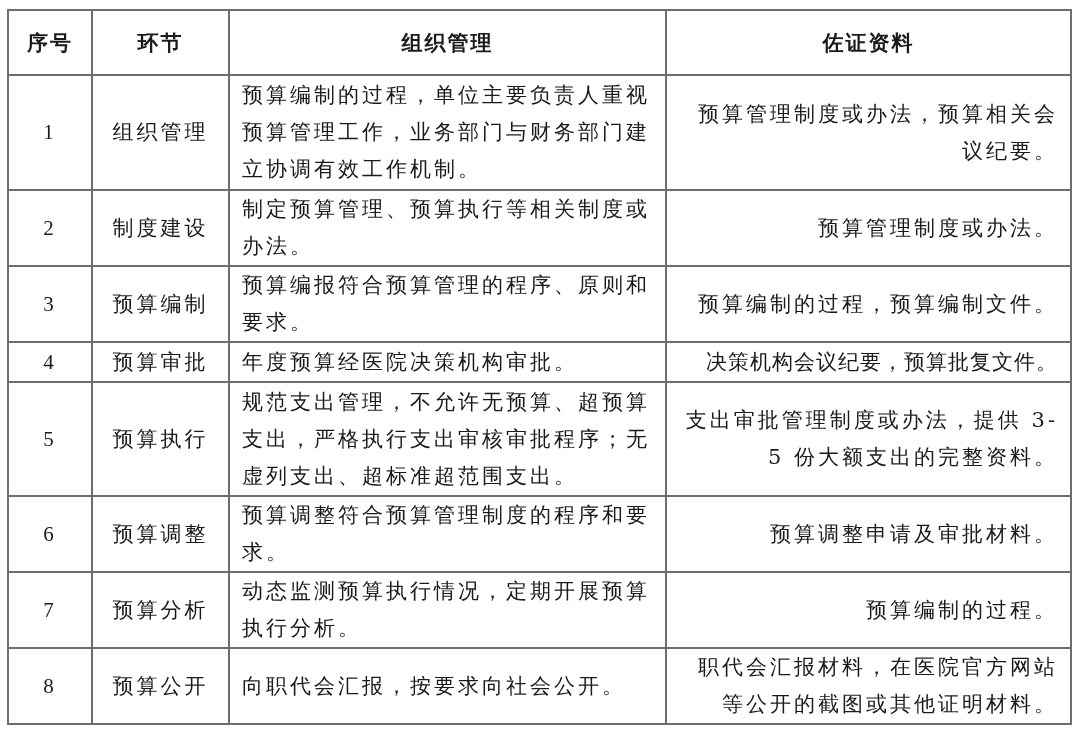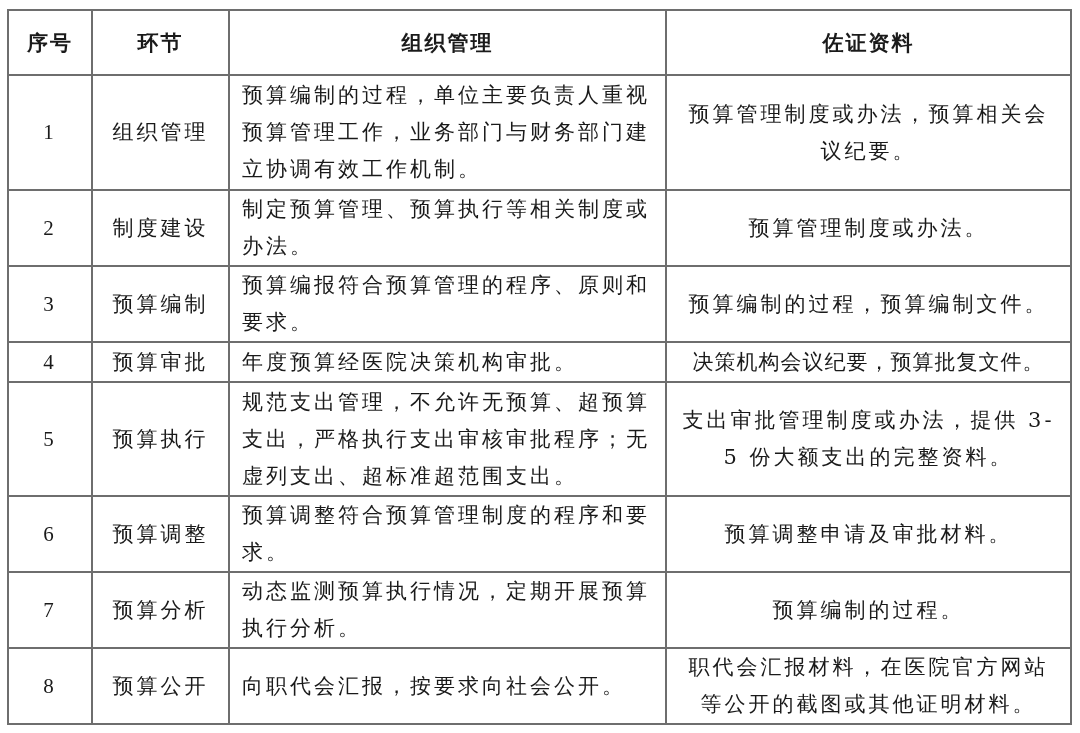--- a/index.html
+++ b/index.html
@@ -14,21 +14,21 @@
     padding: 0 12px;
     font-size: 21px;
     line-height: 37px;
     letter-spacing: 3px;
     vertical-align: middle;
   }
   table.grid th { font-weight: bold; text-align: center; height: 63px; letter-spacing: 2px; }
   td.c-no { text-align: center; font-family: "Liberation Serif", serif; font-size: 23px; letter-spacing: 0; }
   td.c-stage { text-align: center; padding: 0 4px; }
   td.c-req { text-align: left; }
-  td.c-ev { text-align: center; }
+  td.c-ev { text-align: right; }
   col.w1 { width: 84px; }
   col.w2 { width: 137px; }
   col.w3 { width: 437px; }
   col.w4 { width: 405px; }
 </style>
 </head>
 <body>
 
 <table class="grid">
   <colgroup>

